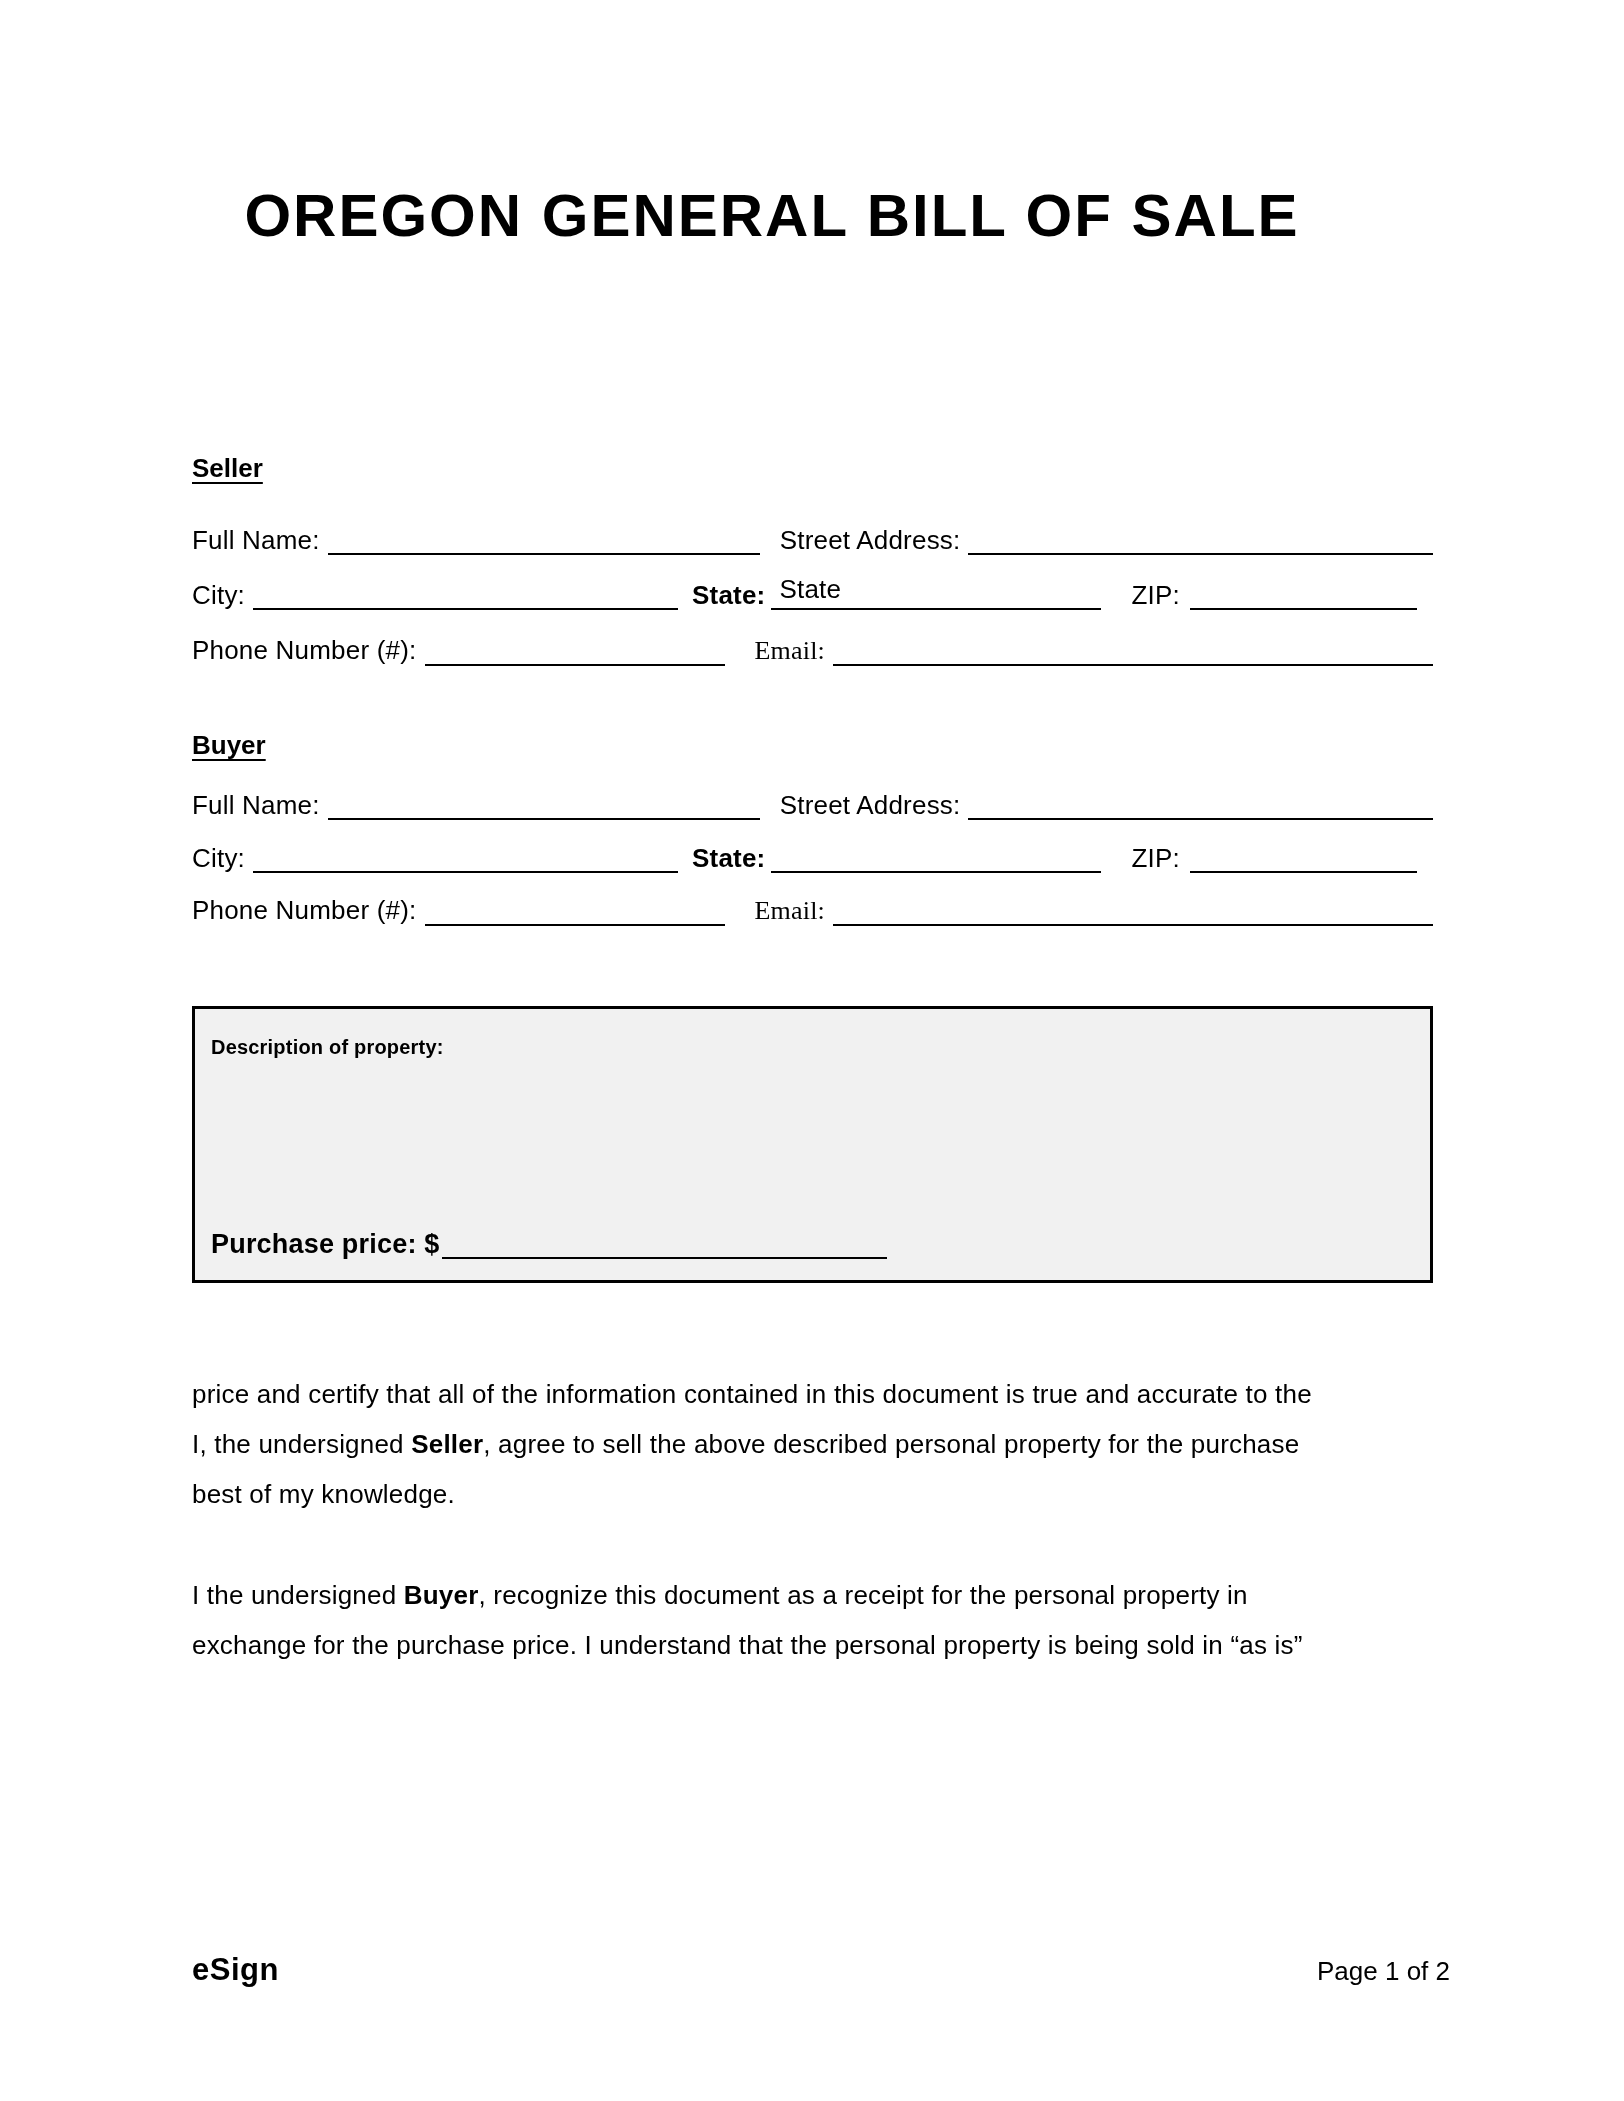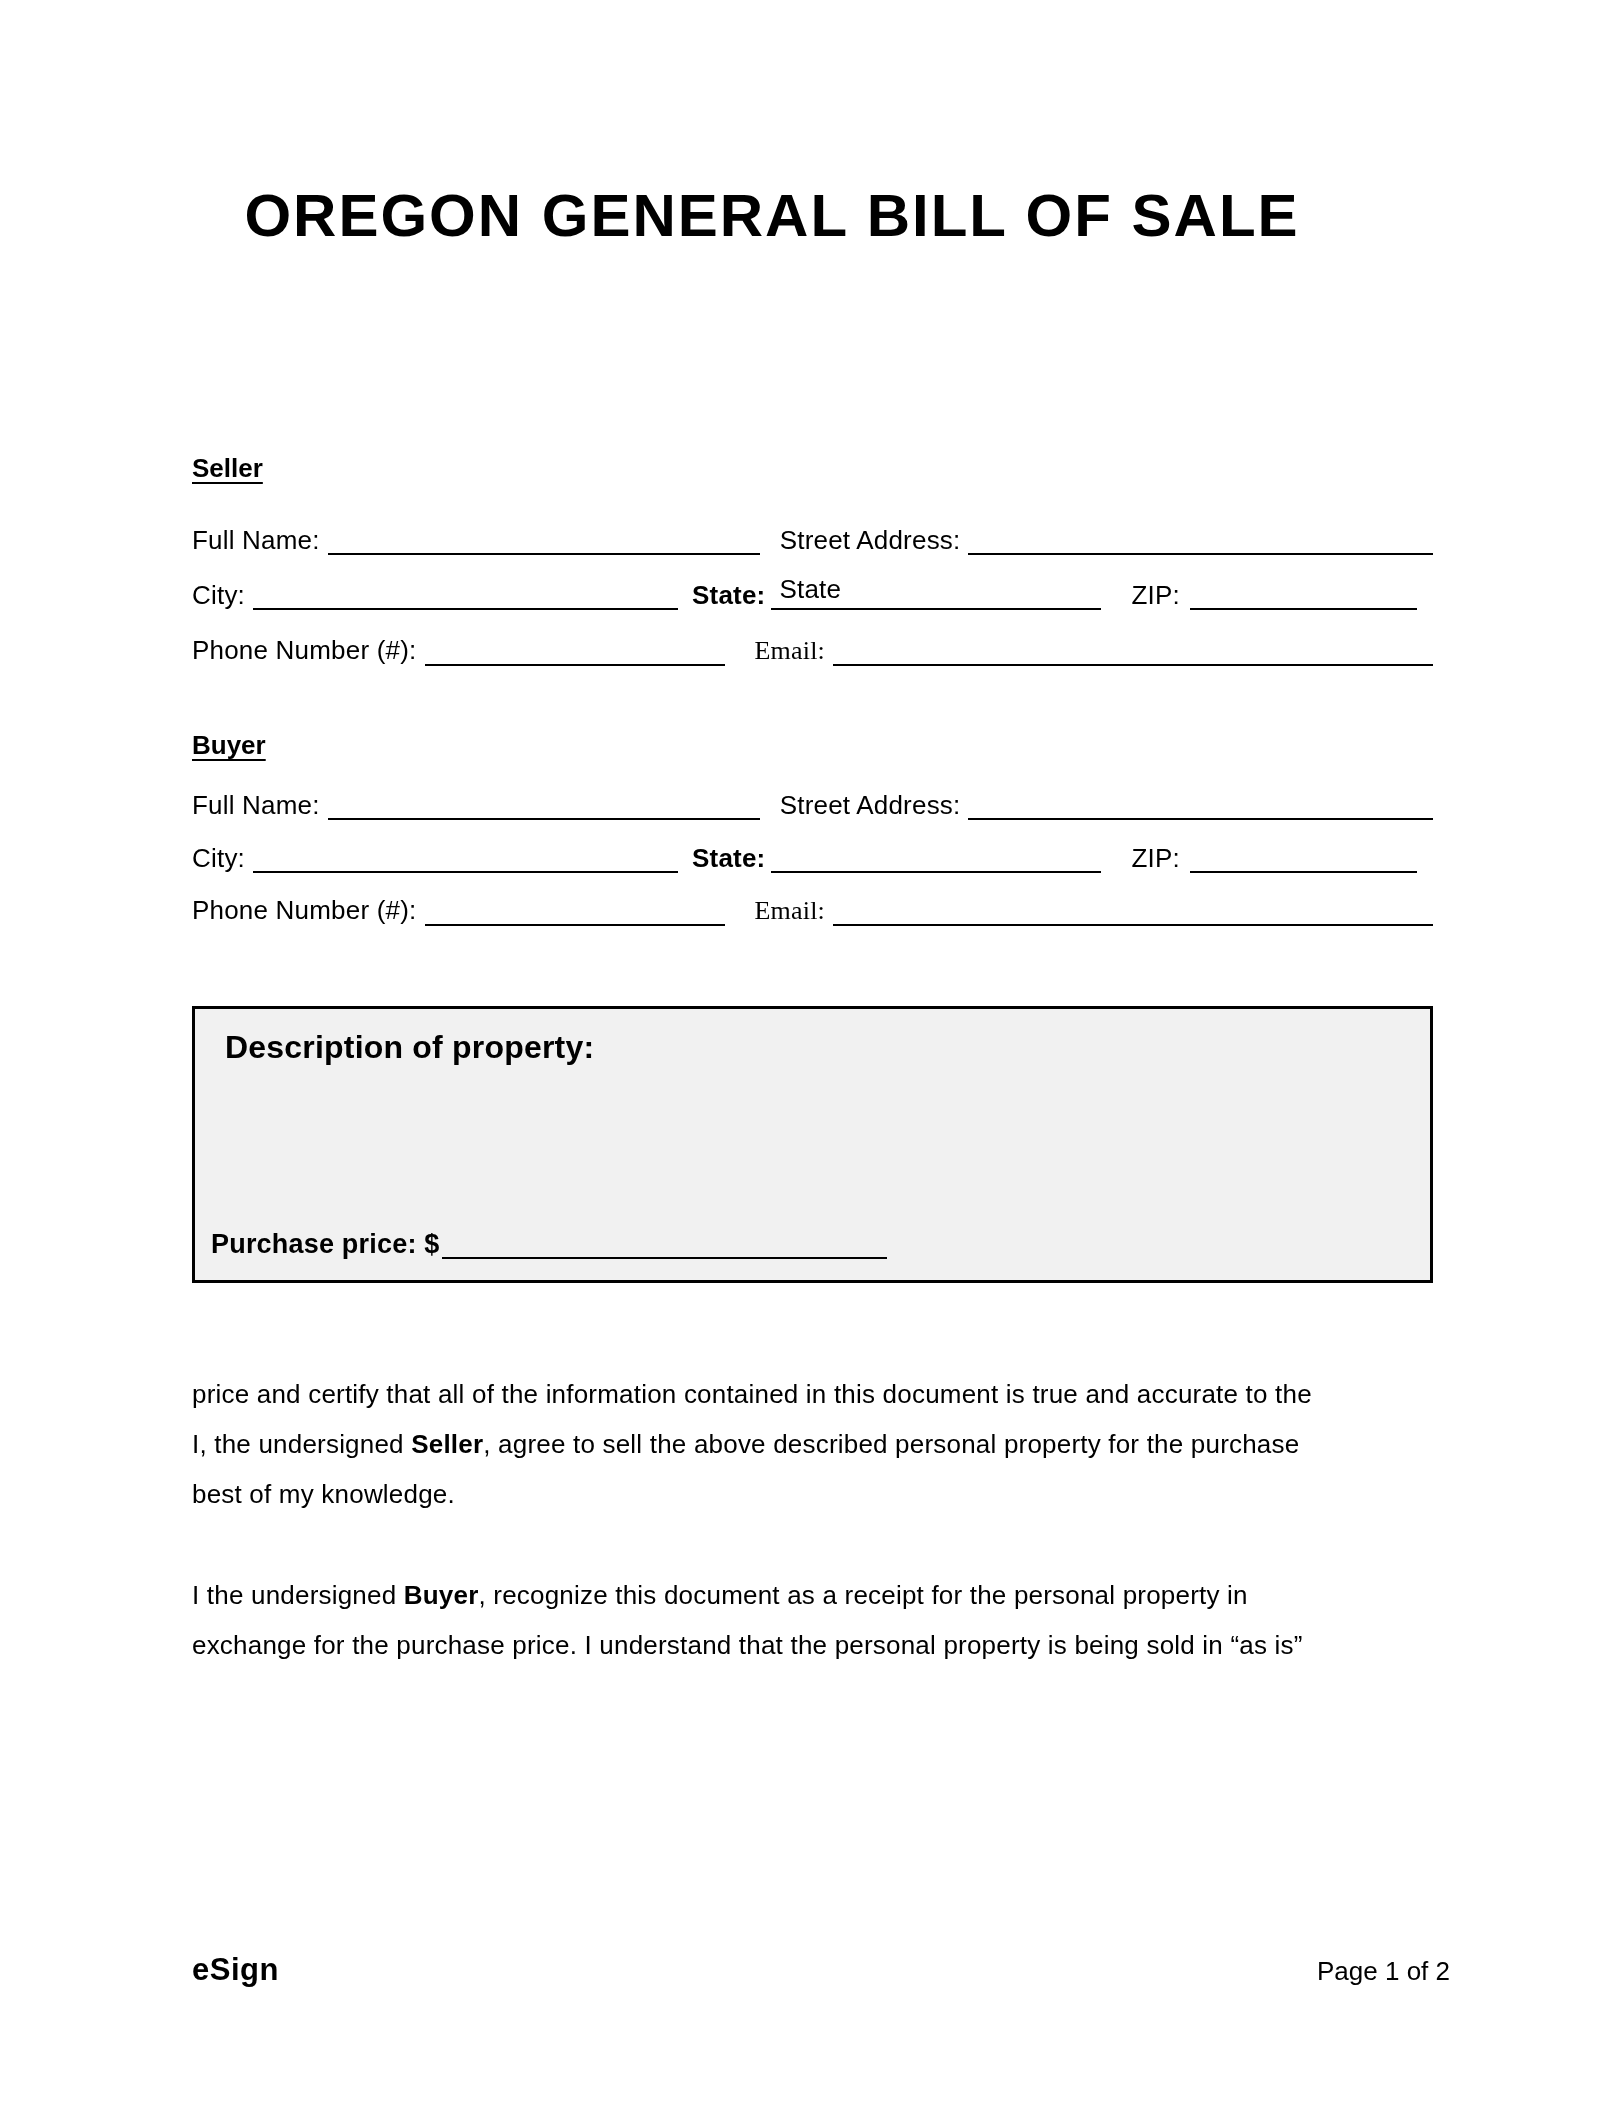--- a/index.html
+++ b/index.html
@@ -55,21 +55,21 @@
   .lbl-email{margin-left:30px;font-family:Liberation Serif, serif;}
   .f-email{flex:1;margin-left:8px;}
 
   .property-box{
     position:absolute;left:192px;top:1006px;
     width:1241px;height:277px;box-sizing:border-box;
     background:#f1f1f1;border:3px solid #000;
     display:flex;flex-direction:column;
     padding:18px 16px 16px 16px;
   }
-  .box-heading{font-size:32px;font-weight:bold;line-height:40px;letter-spacing:0.2px;margin-left:14px;}
+  .box-heading{font-size:20px;font-weight:bold;line-height:40px;letter-spacing:0.2px;}
   .box-desc-area{flex:1;font-size:26px;line-height:40px;}
   .purchase-row{display:flex;align-items:baseline;font-size:27px;font-weight:bold;line-height:40px;letter-spacing:0.2px;}
   .f-price{width:445px;margin-left:2px;}
 
   .para{
     position:absolute;left:192px;right:150px;
     font-size:26px;line-height:50px;letter-spacing:0.2px;
   }
   .p1{top:1369px;}
   .p2{top:1570px;}

